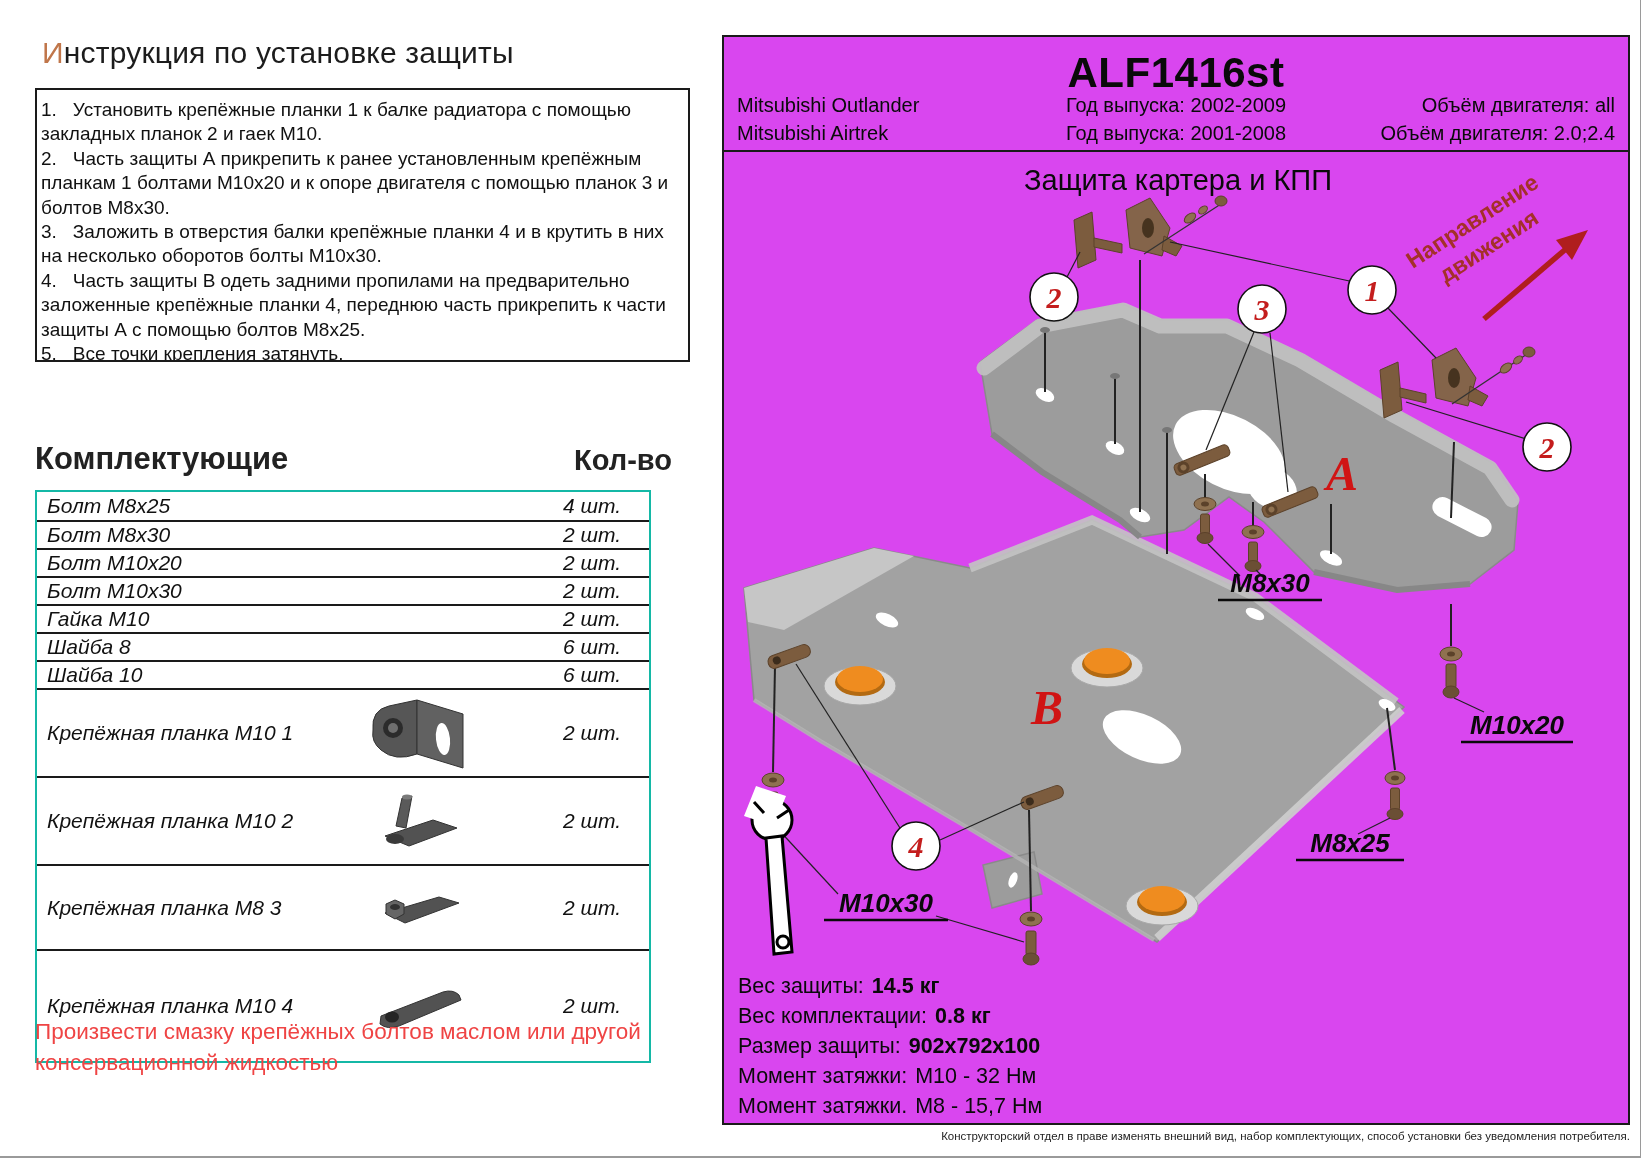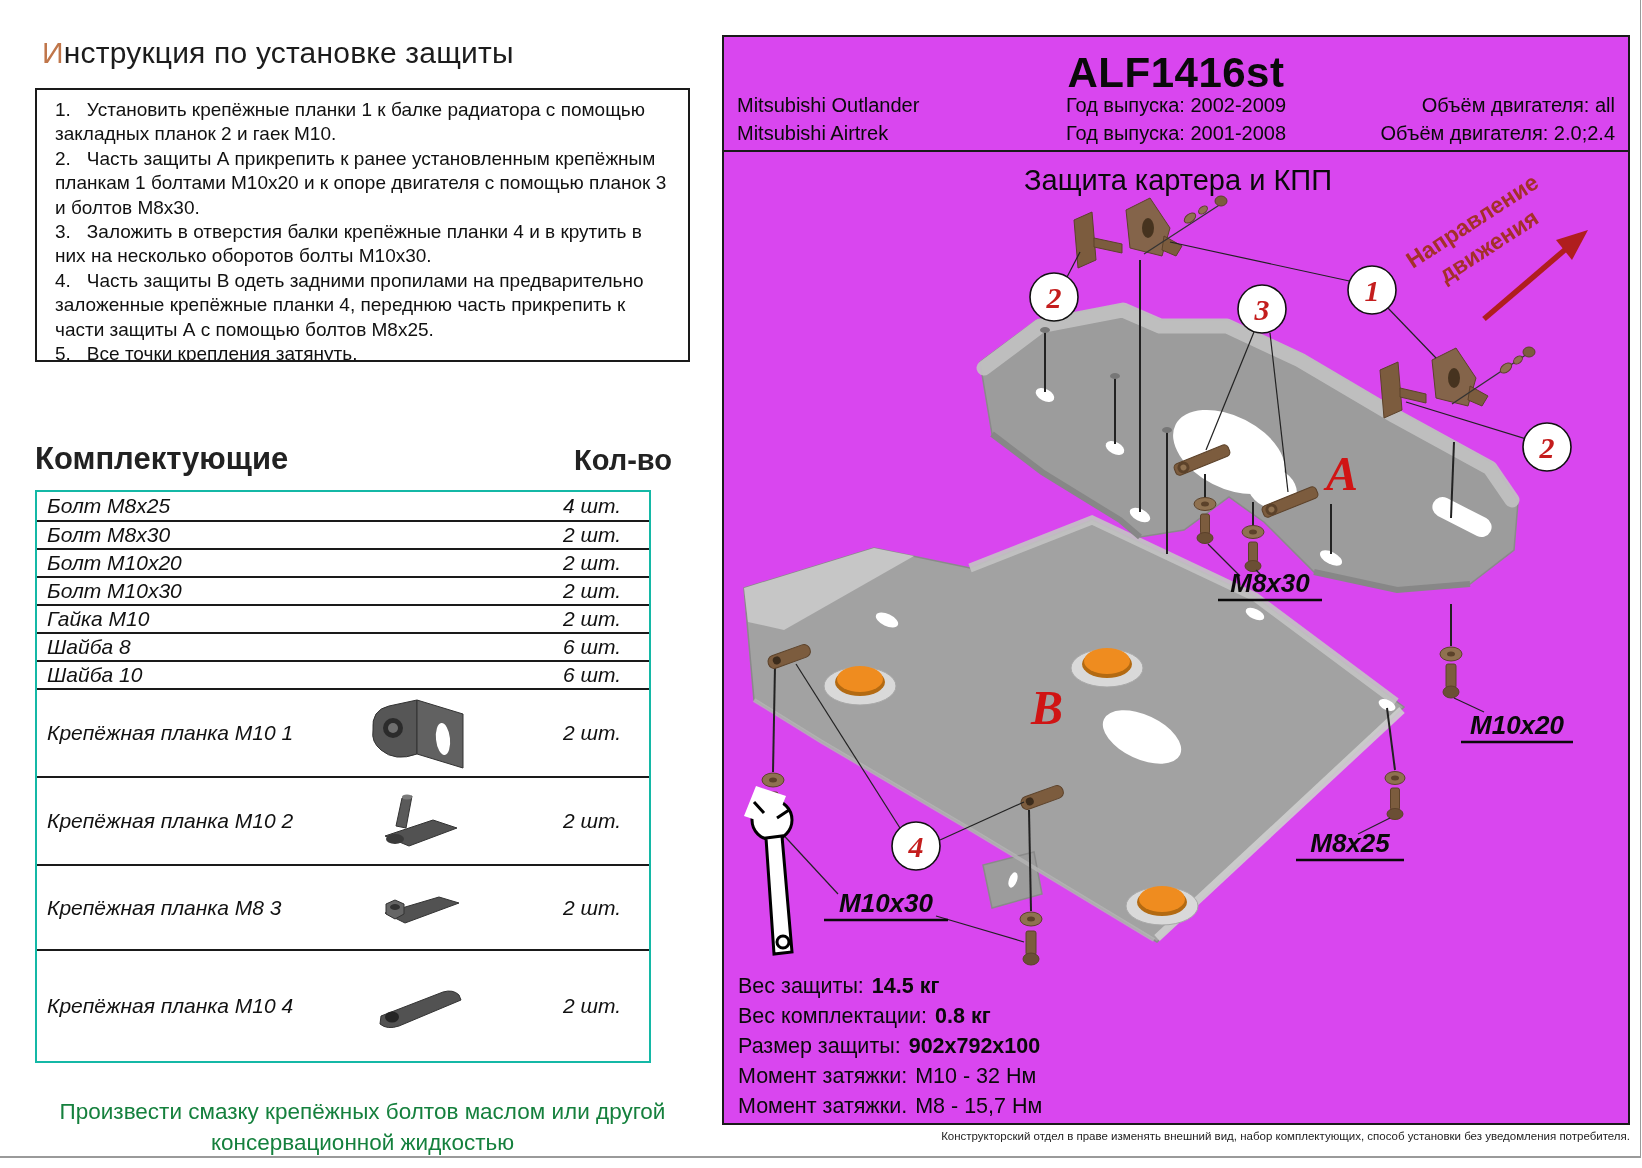--- a/index.html
+++ b/index.html
@@ -5,37 +5,37 @@
   html,body{margin:0;padding:0;}
   body{
     width:1642px;height:1168px;background:#ffffff;position:relative;overflow:hidden;
     font-family:"Liberation Sans",sans-serif;color:#111;
   }
   .abs{position:absolute;}
   .box{border:2px solid #1a1a1a;box-sizing:border-box;}
   
   .doc-title{left:42px;top:36px;font-size:30px;color:#1c1c1c;letter-spacing:.2px;}
   .doc-title .initial{color:#c0764a;}
-  .instr-box{left:35px;top:88px;width:655px;height:274px;padding:8px 18px;font-size:19px;line-height:24.4px;overflow:hidden;background:#fff;}
+  .instr-box{left:35px;top:88px;width:655px;height:274px;padding:8px 4px;font-size:19px;line-height:24.4px;overflow:hidden;background:#fff;}
   .instr-item .inum{margin-right:16px;}
   .comp-head{left:35px;top:441px;width:655px;display:flex;justify-content:space-between;align-items:flex-end;text-align:right;}
   .comp-head .c1{font-size:31px;font-weight:bold;color:#222;}
   .comp-head .c2{font-size:29px;font-weight:bold;color:#222;padding-right:18px;}
   .comp-table{left:35px;top:490px;width:616px;background:#fff;border:2px solid #14b8a6;box-sizing:border-box;}
   .crow{display:flex;align-items:center;border-top:2px solid #1a1a1a;box-sizing:border-box;}
   .crow:first-child{border-top:none;}
   .crow .nm{flex:1;font-style:italic;font-size:21px;padding-left:10px;white-space:nowrap;}
   .crow .ic{width:200px;display:flex;justify-content:center;align-items:center;}
   .crow .qy{width:104px;text-align:right;font-style:italic;font-size:21px;padding-right:28px;white-space:nowrap;}
   .crow.small{height:28px;}
   .crow.tall1{height:88px;}
   .crow.tall2{height:88px;}
   .crow.tall3{height:85px;}
   .crow.tall4{height:112px;}
-  .grease-note{left:35px;top:1096px;width:655px;text-align:center;font-size:22.5px;line-height:31px;color:#15803d;}
+  .grease-note{left:35px;top:1016px;width:655px;text-align:left;font-size:22.5px;line-height:31px;color:#ef4444;}
   
   .panel{left:722px;top:35px;width:908px;height:1090px;background:#d946ef;}
   .part-number{left:0;top:12px;width:100%;text-align:center;font-size:42px;font-weight:bold;letter-spacing:.5px;color:#0a0a0a;}
   .veh{font-size:20px;color:#0a0a0a;white-space:nowrap;}
   .veh-model{left:13px;}
   .veh-years{left:0;width:100%;text-align:center;}
   .veh-engine{right:13px;}
   .r1{top:57px;} .r2{top:85px;}
   .hdr-divider{left:0;top:113px;width:100%;border-top:2px solid #1a1a1a;}
   .diagram-svg{left:0;top:115px;}

